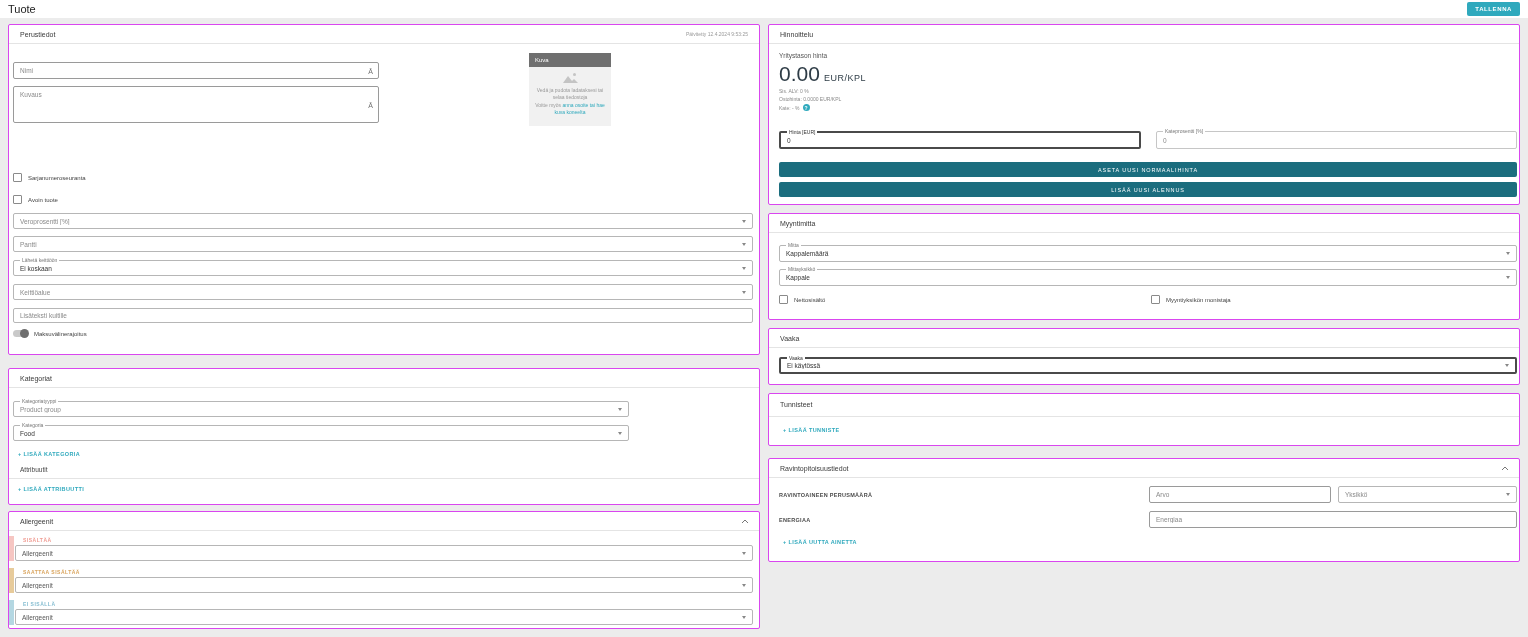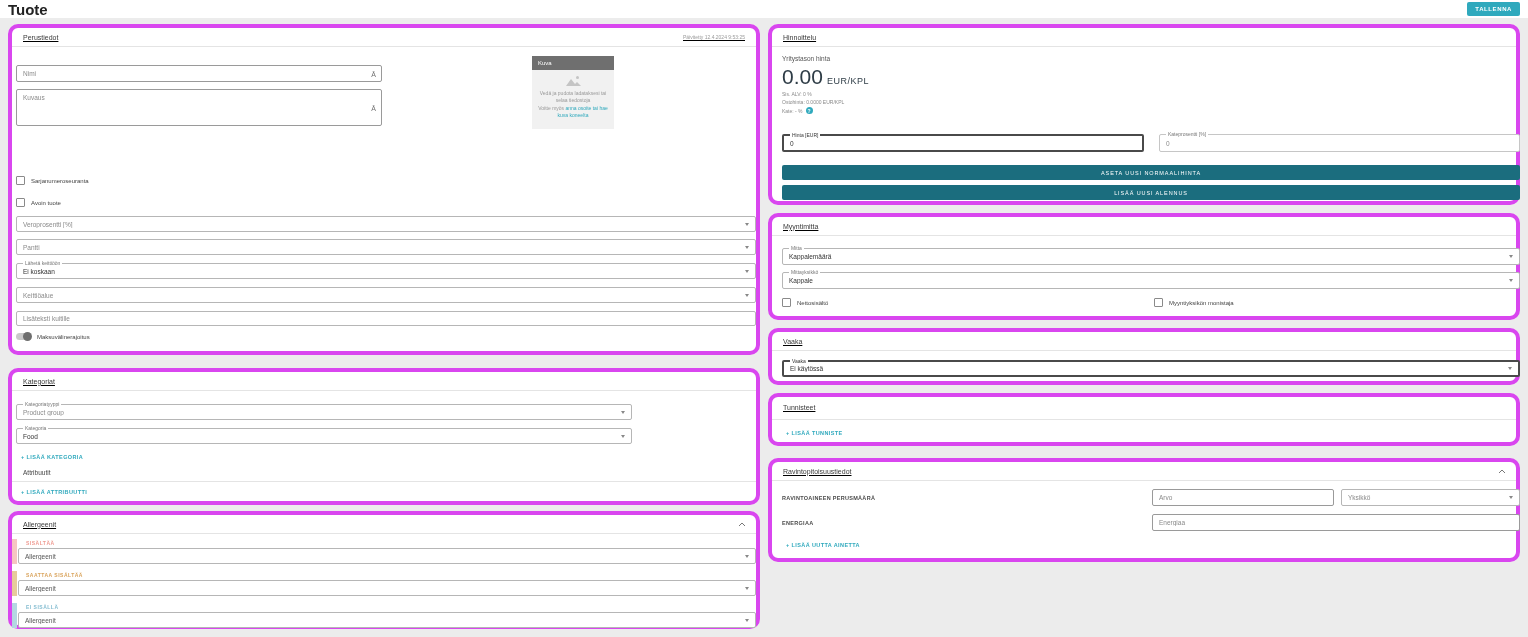--- a/index.html
+++ b/index.html
@@ -7,30 +7,29 @@
     width:1528px;height:637px;position:relative;overflow:hidden;
     background:#ececec;
     font-family:"Liberation Sans", sans-serif;
     -webkit-font-smoothing:antialiased;
   }
   .topbar{
     position:absolute;left:0;top:0;width:1528px;height:18px;background:#ffffff;
     display:flex;align-items:center;justify-content:space-between;
     padding:0 8px;box-sizing:border-box;z-index:5;
   }
-  .page-title{font-size:15px;color:#222;font-weight:bold;}
+  .page-title{font-size:11px;color:#222;font-weight:normal;}
   .save-btn{
     background:#2fa9bd;color:#fff;border:none;border-radius:2px;
     font-size:6px;letter-spacing:0.6px;padding:4px 8px;cursor:pointer;
     font-family:inherit;font-weight:bold;
   }
   .card{
-    position:absolute;background:#fff;border:4px solid #d946ef;border-radius:10px;
+    position:absolute;background:#fff;border:1px solid #d946ef;border-radius:2px;
     box-sizing:border-box;
-    text-decoration:underline;
   }
   .card-header{
     display:flex;align-items:center;justify-content:space-between;
     padding:7px 11px;border-bottom:1px solid #e4e4e4;height:19px;box-sizing:border-box;
   }
   .card-title{font-size:7px;color:#3a3a3a;}
   .updated{font-size:5px;color:#9a9a9a;}
   .fld{
     position:absolute;box-sizing:border-box;border:1px solid #9a9a9a;border-radius:2px;
     background:#fff;font-size:6.5px;color:#333;display:flex;align-items:center;

